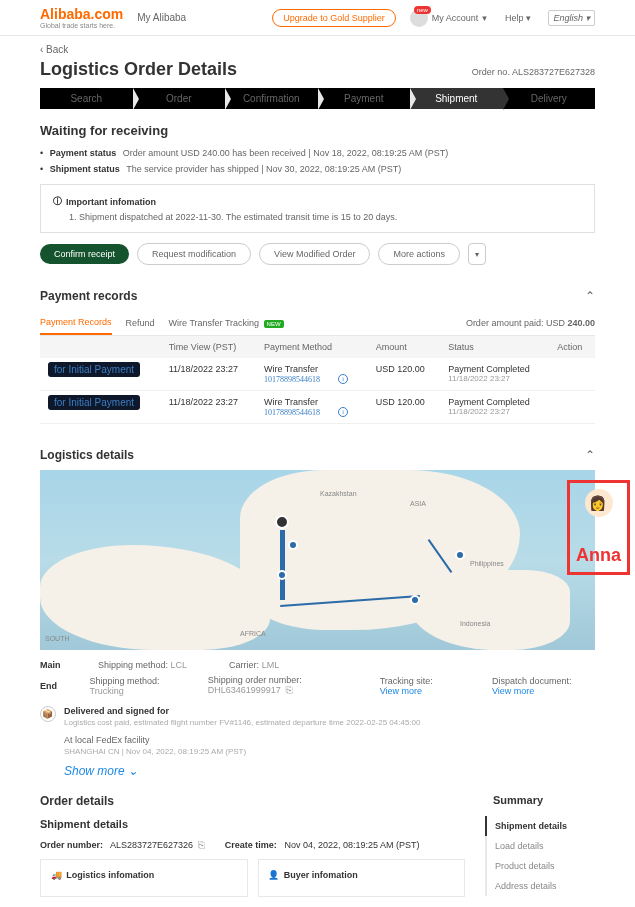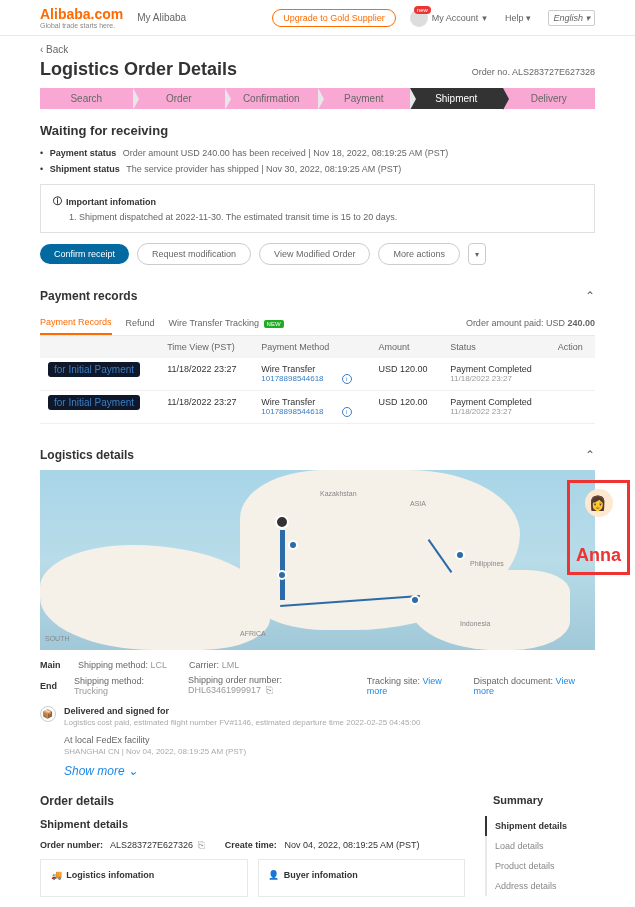--- a/index.html
+++ b/index.html
@@ -20,60 +20,60 @@
     
     
     .content { padding: 0 40px 20px; }
     .back-link { color: #666; font-size: 10px; margin: 8px 0 4px; display: inline-block; }
     .title-row { display: flex; justify-content: space-between; align-items: baseline; margin-bottom: 8px; }
     .page-title { font-size: 18px; font-weight: bold; color: #333; }
     .order-no { font-size: 9px; color: #666; }
     
     
     .steps { display: flex; margin-bottom: 14px; }
-    .step { flex: 1; background: #f9a8d4; text-align: center; padding: 5px 0; font-size: 10px; color: #666; position: relative; }
+    .step { flex: 1; background: #000000; text-align: center; padding: 5px 0; font-size: 10px; color: #666; position: relative; }
     .step::after { content: ''; position: absolute; right: -6px; top: 0; width: 0; height: 0; border-left: 6px solid #e8e8e8; border-top: 11px solid transparent; border-bottom: 11px solid transparent; z-index: 1; }
     .step.active { background: #333; color: #fff; }
     .step.active::after { border-left-color: #333; }
     .step:last-child::after { display: none; }
     
     
     .section { margin-bottom: 16px; }
     .waiting-title { font-size: 13px; font-weight: bold; margin-bottom: 10px; }
     .status-row { font-size: 9px; color: #333; margin-bottom: 6px; }
     .status-row::before { content: '•'; margin-right: 4px; }
     .status-label { font-weight: bold; }
     .status-val { color: #666; margin-left: 4px; }
     
     .info-box { border: 1px solid #e0e0e0; padding: 10px 12px; margin: 10px 0; font-size: 9px; }
     .info-title { font-weight: bold; display: flex; align-items: center; gap: 4px; margin-bottom: 4px; }
     .info-item { margin-left: 16px; color: #666; }
     
     .action-row { display: flex; gap: 8px; align-items: center; }
-    .btn-primary { background: #0369a1; color: #fff; border: none; padding: 5px 14px; border-radius: 14px; font-size: 9px; }
+    .btn-primary { background: #14532d; color: #fff; border: none; padding: 5px 14px; border-radius: 14px; font-size: 9px; }
     .btn-outline { background: #fff; border: 1px solid #ccc; color: #666; padding: 5px 14px; border-radius: 14px; font-size: 9px; }
     .btn-square { border: 1px solid #ccc; background: #fff; width: 18px; height: 22px; border-radius: 4px; font-size: 8px; color: #666; display: inline-flex; align-items: center; justify-content: center; }
     
     
     .section-header { display: flex; justify-content: space-between; align-items: center; padding: 8px 0; }
     .section-title { font-size: 12px; font-weight: bold; }
     .collapse-icon { font-size: 12px; color: #666; }
     .tabs { display: flex; gap: 14px; border-bottom: 1px solid #e8e8e8; font-size: 9px; align-items: center; }
     .tab { padding: 6px 0; color: #666; }
     .tab.active { color: #ff6a00; border-bottom: 2px solid #ff6a00; }
     .tab-badge { background: #2a2; color: #fff; font-size: 6px; padding: 1px 3px; border-radius: 2px; margin-left: 2px; }
     .amount-paid { margin-left: auto; font-size: 9px; color: #666; }
     
     table { width: 100%; border-collapse: collapse; font-size: 9px; }
     thead tr { background: #f5f5f5; }
     th, td { text-align: left; padding: 6px 8px; }
     th { color: #666; font-weight: normal; }
     td { border-bottom: 1px solid #f0f0f0; vertical-align: top; }
     .pill { background: #0f172a; color: #3a7fc4; padding: 2px 6px; border-radius: 3px; font-size: 10px; }
-    .method-sub { color: #3a7fc4; font-size: 8px; display: flex; align-items: flex-start; gap: 18px; }
+    .method-sub { color: #3a7fc4; font-size: 8px; display: flex; align-items: flex-end; gap: 18px; font-family: Liberation Serif, serif; }
     .status-sub { color: #999; font-size: 8px; }
     .info-circle { width: 10px; height: 10px; border: 1px solid #3a7fc4; border-radius: 50%; display: inline-flex; align-items: center; justify-content: center; font-size: 6px; color: #3a7fc4; }
     
     
     .map { width: 100%; height: 180px; background: linear-gradient(180deg, #a8d5e8 0%, #b8dce8 50%, #a0c8d8 100%); position: relative; overflow: hidden; margin-bottom: 10px; }
     .landmass { position: absolute; background: #f5f0e8; }
     .land1 { left: 0; top: 75px; width: 230px; height: 105px; border-radius: 40% 60% 30% 50%; }
     .land2 { left: 200px; top: 0; width: 280px; height: 160px; border-radius: 30% 40% 60% 30%; }
     .land3 { left: 370px; top: 100px; width: 160px; height: 80px; border-radius: 50% 30% 40% 60%; }
     .map-label { position: absolute; font-size: 7px; color: #888; }
@@ -82,21 +82,21 @@
     .r2 { left: 240px; top: 130px; width: 140px; transform: rotate(-4deg); }
     .r3 { left: 380px; top: 85px; width: 40px; transform: rotate(55deg); }
     .marker { position: absolute; width: 10px; height: 10px; background: #2a6ba8; border: 2px solid #fff; border-radius: 50%; }
     .marker.m1 { left: 235px; top: 45px; width: 14px; height: 14px; background: #333; }
     .marker.m2 { left: 248px; top: 70px; }
     .marker.m3 { left: 237px; top: 100px; }
     .marker.m4 { left: 370px; top: 125px; }
     .marker.m5 { left: 415px; top: 80px; }
     
     .logistics-grid { font-size: 9px; color: #666; }
-    .lg-row { display: flex; gap: 8px; margin-bottom: 5px; align-items: center; }
+    .lg-row { display: flex; gap: 28px; margin-bottom: 5px; align-items: center; }
     .lg-label { color: #333; width: 30px; font-weight: bold; }
     .lg-item { display: inline-block; margin-right: 14px; }
     .lg-key { color: #666; }
     .lg-val { color: #999; }
     .link-blue { color: #1e88e5; }
     .powered { margin-left: auto; font-size: 8px; color: #999; }
     
     .delivery-box { display: flex; gap: 8px; margin-top: 10px; font-size: 8px; }
     .delivery-icon { width: 16px; height: 16px; border: 1px solid #ccc; border-radius: 50%; display: flex; align-items: center; justify-content: center; color: #888; font-size: 9px; }
     .delivery-content { flex: 1; }

